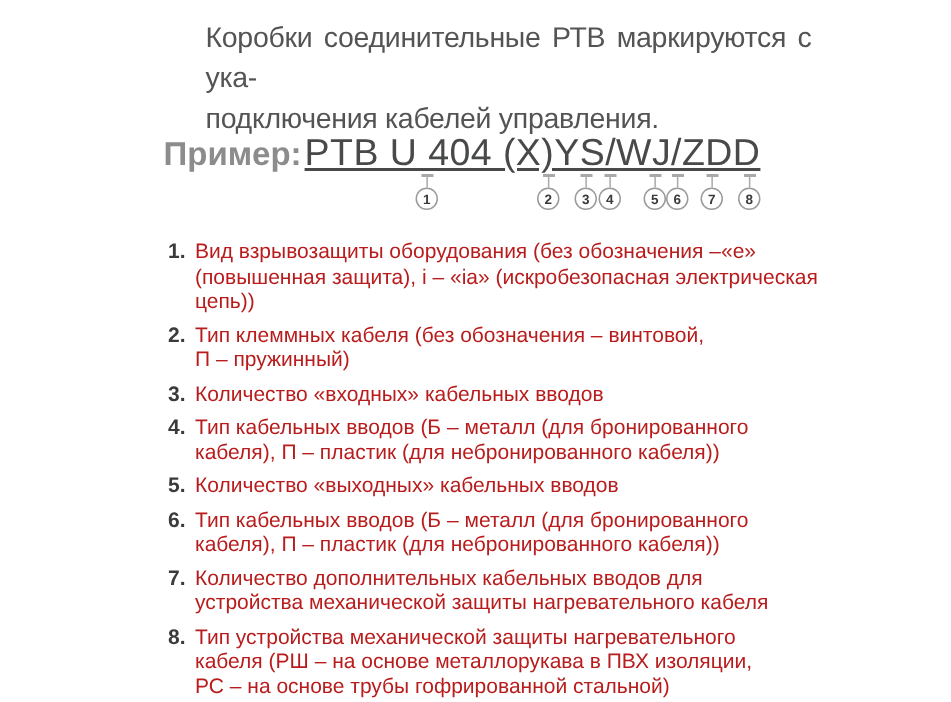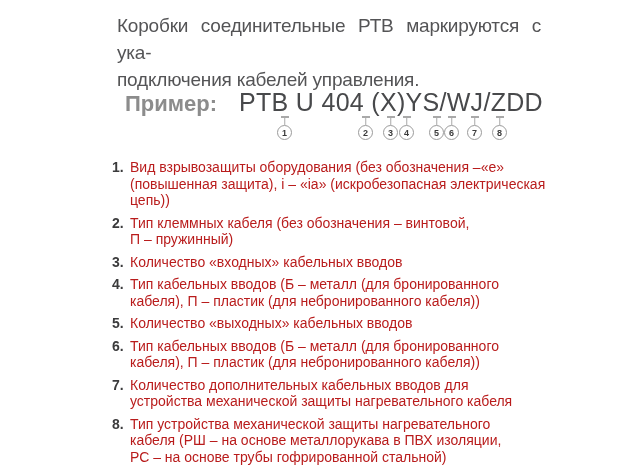--- a/index.html
+++ b/index.html
@@ -8,30 +8,30 @@
     font-family:"Liberation Sans",sans-serif;
     position:relative;overflow:hidden;
   }
   .page{position:absolute;inset:0;background:#ffffff;}
 
   
   .intro{
     position:absolute;left:117px;top:12px;width:424px;
     font-size:19px;line-height:27px;color:#545456;letter-spacing:-0.2px;
   }
-  .intro .line{text-align:justify;text-align-last:justify;}
+  .intro .line{text-align:justify;text-align-last:justify;margin-left:20px;}
   .intro .line.last{text-align:justify;text-align-last:left;}
 
   
   .example{
-    position:absolute;left:125px;top:88px;height:30px;
-    display:flex;align-items:baseline;gap:22px;white-space:nowrap;
+    position:absolute;left:109px;top:88px;height:30px;
+    display:flex;align-items:baseline;gap:2px;white-space:nowrap;
   }
   .example-label{font-size:22px;font-weight:bold;color:#8c8c8c;}
-  .example-code{font-size:25px;color:#48494b;letter-spacing:0.3px;}
+  .example-code{font-size:25px;color:#48494b;letter-spacing:0.3px;text-decoration:underline;}
 
   
   .marker{
     position:absolute;top:116px;width:15px;
     display:flex;flex-direction:column;align-items:center;
   }
   .tick{width:8px;height:9px;position:relative;}
   .tick::before{
     content:"";position:absolute;top:0;left:0;right:0;height:1.5px;background:#a9a9a9;
   }

